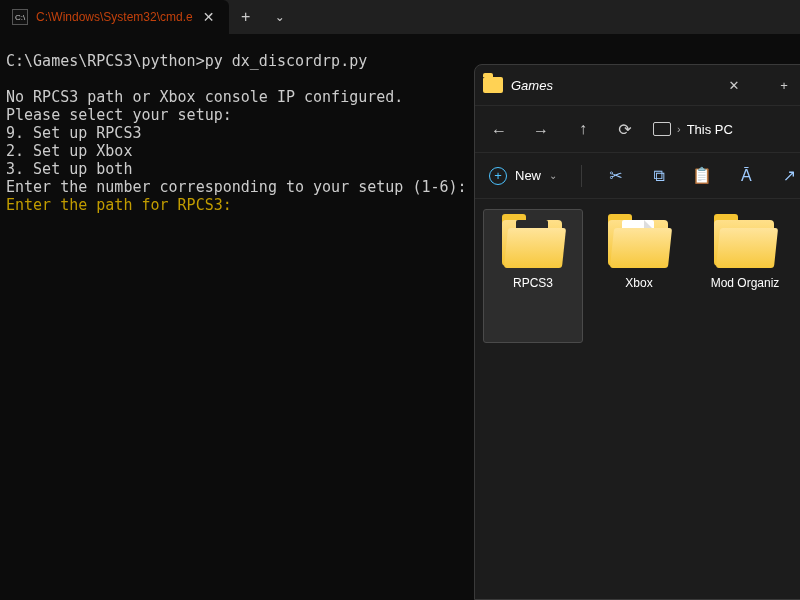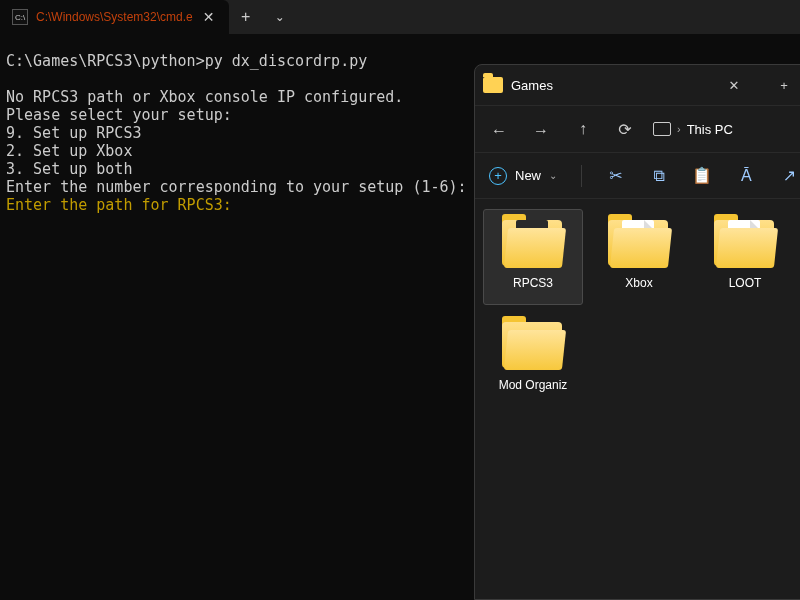--- a/index.html
+++ b/index.html
@@ -16,39 +16,39 @@
 
   
   .term { padding:18px 6px; font-family:Consolas,monospace; font-size:15px; line-height:18px; color:#cccccc; white-space:pre; }
   .yellow { color:#c19c00; }
 
   
   .explorer { position:absolute; left:474px; top:64px; width:340px; height:536px; background:#1c1c1c; border:1px solid #3a3a3a; border-radius:8px 0 0 0; display:flex; flex-direction:column; overflow:hidden; }
   .ex-title { height:40px; display:flex; align-items:center; padding:0 8px; gap:8px; }
   .ex-title .ficon { width:20px; height:16px; background:#ffd254; border-radius:2px; position:relative; }
   .ex-title .ficon::before { content:""; position:absolute; top:-4px; left:0; width:10px; height:4px; background:#ffd254; border-radius:2px 2px 0 0; }
-  .ex-title .label { flex:1; color:#fff; font-size:13px; }
+  .ex-title .label { flex:1; color:#fff; font-size:13px;font-style:italic; }
   .ex-title .winbtn { width:42px; height:32px; display:flex; align-items:center; justify-content:center; color:#ccc; font-size:13px; }
 
   .ex-nav { height:48px; display:flex; align-items:center; gap:2px; padding:0 4px; border-top:1px solid #2a2a2a; border-bottom:1px solid #2a2a2a; }
   .navbtn { width:40px; height:40px; display:flex; align-items:center; justify-content:center; color:#ccc; font-size:16px; }
   .crumb { display:flex; align-items:center; gap:6px; font-size:13px; padding:0 6px; color:#fff; }
   .crumb .mon { width:18px; height:14px; border:1.5px solid #ccc; border-radius:2px; position:relative; }
   .crumb .chev { color:#aaa; font-size:11px; }
 
   .ex-tools { height:46px; display:flex; align-items:center; gap:24px; padding:0 14px; border-bottom:1px solid #2a2a2a; }
   .newbtn { display:flex; align-items:center; gap:8px; color:#9ecbff; font-size:13px; }
   .newbtn .plus { width:18px; height:18px; border:1.5px solid #4cc2ff; border-radius:50%; display:flex; align-items:center; justify-content:center; font-size:13px; color:#4cc2ff; line-height:1; }
   .newbtn .lbl { color:#fff; }
   .newbtn .dd { color:#aaa; font-size:10px; }
   .divider { width:1px; height:22px; background:#3a3a3a; }
   .toolicon { color:#9ecbff; font-size:16px; width:20px; text-align:center; }
 
   .ex-content { flex:1; padding:10px 8px; display:flex; flex-wrap:wrap; align-content:flex-start; gap:6px 6px; }
-  .item { width:100px; height:96px; display:flex; flex-direction:column; align-items:center; justify-content:flex-start; padding-top:6px; border:1px solid transparent; border-radius:3px; }
+  .item { width:100px; height:134px; display:flex; flex-direction:column; align-items:center; justify-content:flex-start; padding-top:6px; border:1px solid transparent; border-radius:3px; }
   .item.selected { background:#2d2d2d; border-color:#4a4a4a; }
   .item .lbl { font-size:12px; color:#fff; text-align:center; margin-top:6px; line-height:14px; max-width:94px; word-wrap:break-word; }
 
   
   .folder { width:70px; height:54px; position:relative; }
   .folder .back { position:absolute; left:4px; top:4px; width:60px; height:46px; background:linear-gradient(#ffe08a,#f5c432); border-radius:4px; }
   .folder .tab2 { position:absolute; left:4px; top:-2px; width:24px; height:10px; background:#f5c432; border-radius:3px 3px 0 0; }
   .folder .front { position:absolute; left:8px; top:12px; width:58px; height:40px; background:linear-gradient(#ffe49a,#f7c83c); border-radius:3px; transform:skewX(-6deg); }
   .folder .doc { position:absolute; left:18px; top:4px; width:32px; height:28px; background:#fff; border-radius:2px; }
   .folder .doc.dark { background:#2a2a2a; }
@@ -136,29 +136,18 @@
             <div class="corner"></div>
           </div>
           <div class="front"></div>
         </div>
         <div class="lbl">Xbox</div>
       </div>
       <div class="item">
         <div class="folder">
           <div class="tab2"></div>
           <div class="back"></div>
-          <div class="doc">
-            <div class="corner"></div>
-          </div>
-          <div class="front"></div>
-        </div>
-        <div class="lbl">LOOT</div>
-      </div>
-      <div class="item">
-        <div class="folder">
-          <div class="tab2"></div>
-          <div class="back"></div>
           <div class="front"></div>
         </div>
         <div class="lbl">Mod Organiz</div>
       </div>
     </div>
 </div>
 
 </body></html>

